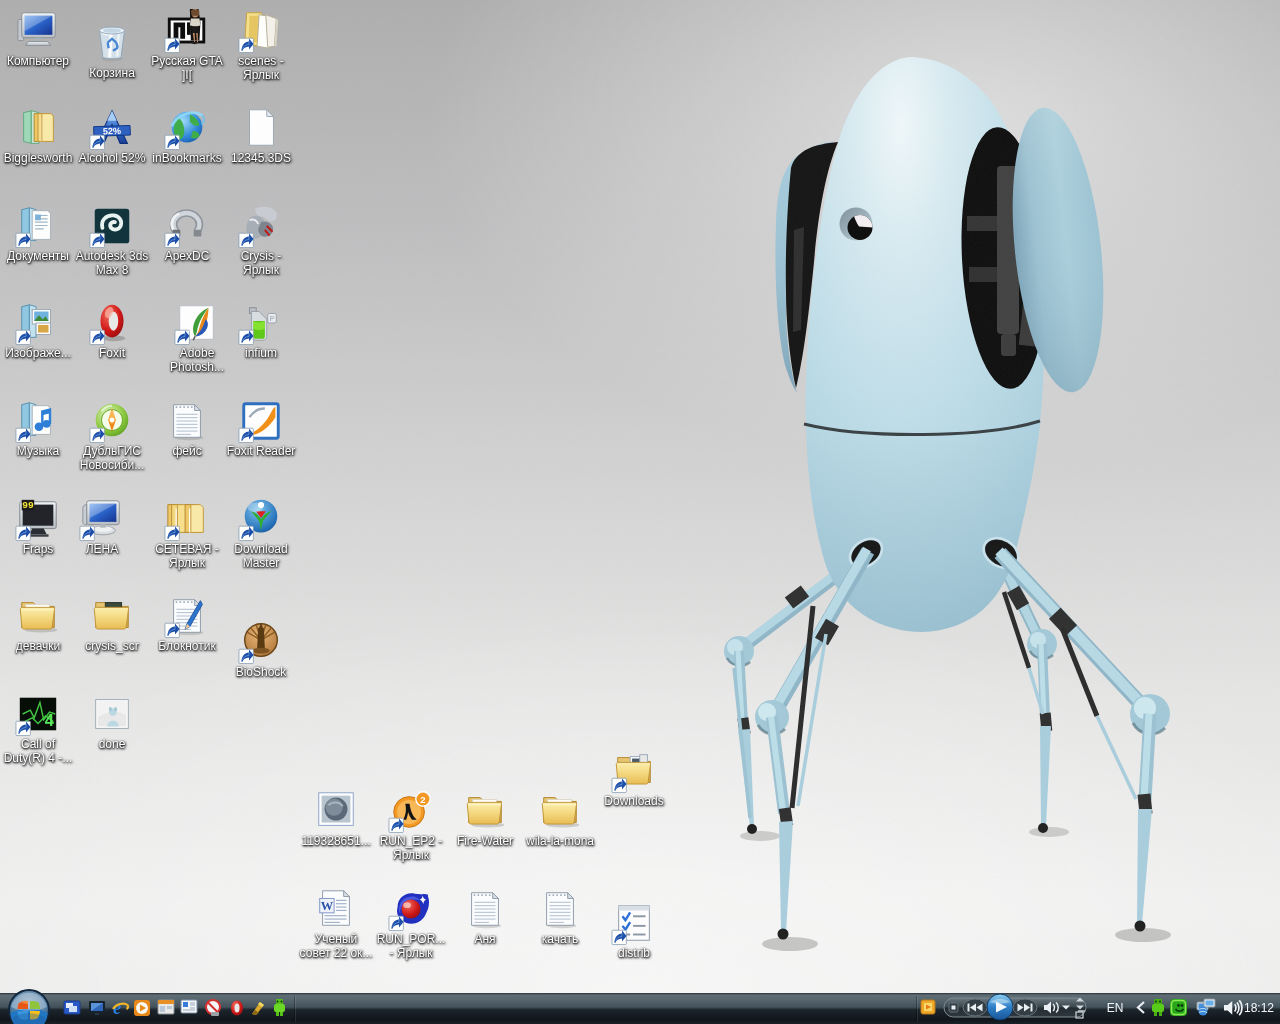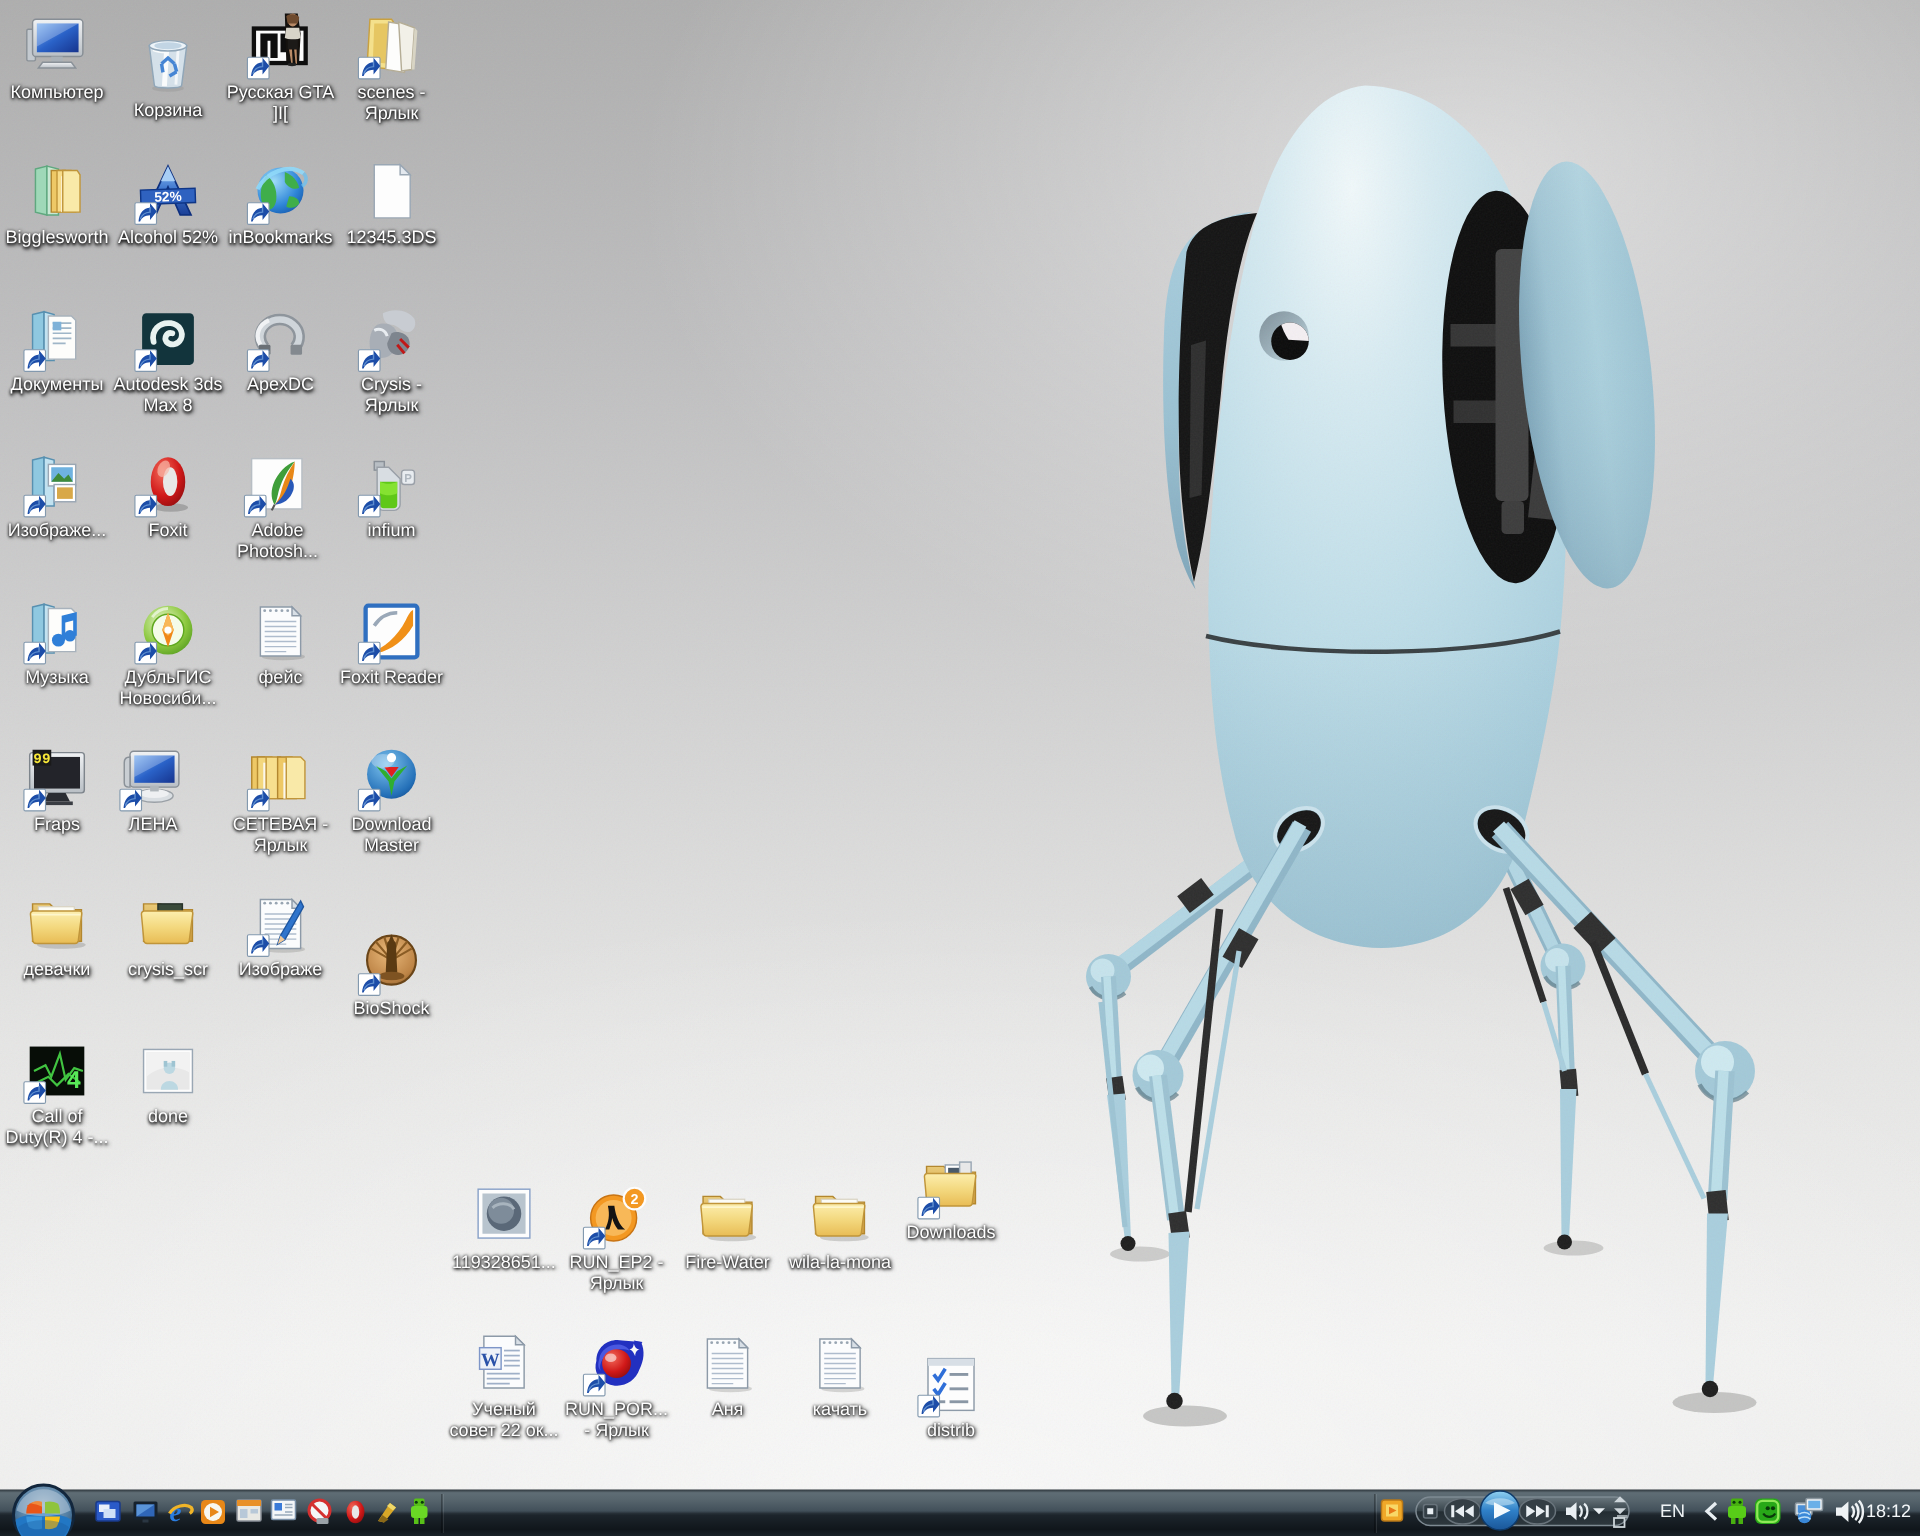--- a/index.html
+++ b/index.html
@@ -466,21 +466,21 @@
  <ellipse cx="26" cy="40" rx="12" ry="3" fill="#8a8a8a" opacity="0.6"></ellipse>
  <ellipse cx="24" cy="22" rx="12" ry="17" fill="url(#redo)"></ellipse>
  <ellipse cx="25.5" cy="22" rx="5" ry="10" fill="#e8e8e6"></ellipse>
  <ellipse cx="21" cy="13" rx="4" ry="6" fill="#f8b8a8" opacity="0.7" transform="rotate(25 21 13)"></ellipse>
 </svg>
       <svg style="position:absolute;left:21px;top:0" width="48" height="46" viewBox="0 0 48 48">
         <use href="#arrw"></use>
       </svg>
       <div class="lb">Foxit</div>
     </div>
-<div class="ic" style="left:140px;top:300px">
+<div class="ic" style="left:152px;top:300px">
       <svg width="48" height="46" viewBox="0 0 48 48">
  <rect x="6" y="6" width="35" height="35" fill="#fdfdfd" stroke="#b8bec4"></rect>
  <path d="M36 8 C30 10 24 16 21 24 C19 30 20 35 22 38 C24 35 24 30 26 25 C29 17 33 12 36 8 Z" fill="#3f9e3a"></path>
  <path d="M36 8 C32 14 29 20 27 27 C26 31 25 35 22 38 C27 37 31 32 33 26 C35 20 36 13 36 8 Z" fill="#e88818"></path>
  <path d="M33 20 C31 26 29 32 22 38 C28 38 33 34 35 28 C36 24 35 22 33 20 Z" fill="#2858b8"></path>
  <path d="M22 38 L20 42" stroke="#555" stroke-width="1.5"></path>
 </svg>
       <svg style="position:absolute;left:21px;top:0" width="48" height="46" viewBox="0 0 48 48">
         <use href="#arrw"></use>
       </svg>
@@ -625,21 +625,21 @@
     </div>
 <div class="ic" style="left:142px;top:593px">
       <svg width="48" height="46" viewBox="0 0 48 48">
  <use href="#note"></use>
  <path d="M38 8 L24 32 L22 38 L27 35 L40 12 Z" fill="#2f74cc" stroke="#1e56a0"></path>
  <path d="M24 32 L22 38 L27 35 Z" fill="#f0c898"></path>
 </svg>
       <svg style="position:absolute;left:21px;top:0" width="48" height="46" viewBox="0 0 48 48">
         <use href="#arrw"></use>
       </svg>
-      <div class="lb">Изображе</div>
+      <div class="lb">Блокнотик</div>
     </div>
 <div class="ic" style="left:216px;top:619px">
       <svg width="48" height="46" viewBox="0 0 48 48">
  <circle cx="24" cy="22" r="17" fill="url(#biog)" stroke="#6a4518" stroke-width="1.5"></circle>
  <g stroke="#8a5c24" stroke-width="1.5">
   <path d="M24 22 L10 14 M24 22 L13 9 M24 22 L19 6 M24 22 L29 6 M24 22 L35 9 M24 22 L38 14"></path>
  </g>
  <path d="M21 10 C21 8 27 8 27 10 L28 30 C28 33 20 33 20 30 Z" fill="#5a3a12"></path>
  <path d="M24 4 L26 9 L22 9 Z" fill="#5a3a12"></path>
  <ellipse cx="24" cy="33" rx="9" ry="3" fill="#7e5322"></ellipse>
@@ -706,21 +706,21 @@
         <use href="#fol"></use>
       </svg>
       <div class="lb">Fire-Water</div>
     </div>
 <div class="ic" style="left:515px;top:788px">
       <svg width="48" height="46" viewBox="0 0 48 48">
         <use href="#fol"></use>
       </svg>
       <div class="lb">wila-la-mona</div>
     </div>
-<div class="ic" style="left:589px;top:768px">
+<div class="ic" style="left:589px;top:748px">
       <svg width="48" height="46" viewBox="0 0 48 48">
  <path d="M7 10 L19 10 L23 14 L41 14 L41 36 L7 36 Z" fill="url(#folgb)" stroke="#b3872f" stroke-width="1"></path>
  <rect x="20" y="9" width="14" height="20" fill="#fff" stroke="#9aa7b4"></rect>
  <rect x="22" y="11" width="10" height="13" fill="#4a5a6a"></rect>
  <rect x="30" y="7" width="8" height="24" fill="#e8e8e8" stroke="#9aa7b4"></rect>
  <path d="M5.5 17 C5.5 15.8 6.4 15 7.6 15 L39.6 15 C40.8 15 41.4 15.8 41.2 17 L38.8 35.6 C38.6 36.9 37.8 37.6 36.5 37.6 L9.5 37.6 C8.2 37.6 7.4 36.9 7.2 35.6 Z" fill="url(#folg)" stroke="#c0953a" stroke-width="1"></path>
 </svg>
       <svg style="position:absolute;left:21px;top:0" width="48" height="46" viewBox="0 0 48 48">
         <use href="#arrw"></use>
       </svg>

